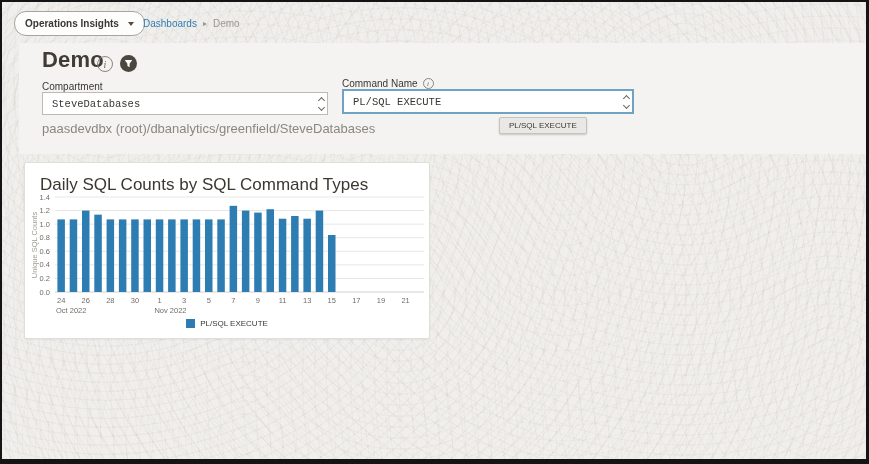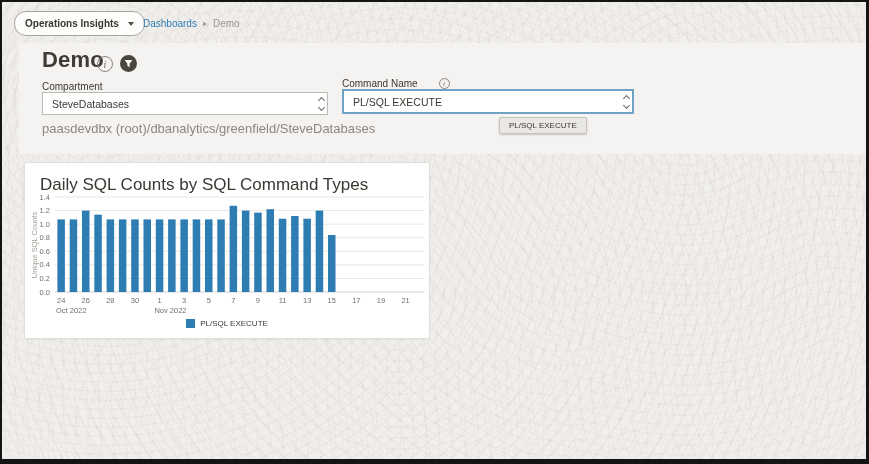--- a/index.html
+++ b/index.html
@@ -44,31 +44,31 @@
     color:#6b675f; font-family:"Liberation Serif", serif; font-style:italic;
     font-size:10px; background:transparent; }
   .title-info{ position:absolute; left:78px; top:13px; cursor:pointer; }
   .icon-filter{ position:absolute; left:101px; top:12px; width:17px; height:17px;
     border-radius:50%; background:#4b473f; display:flex; align-items:center;
     justify-content:center; cursor:pointer; }
   .field-label{ position:absolute; font-size:10px; color:#3b3731; }
   .selectbox{
     position:absolute; height:23px; background:#fff; border:1px solid #bdbab4;
     display:flex; align-items:center; justify-content:space-between;
-    padding:0 3px 0 9px; font-size:10.5px; color:#3b3731; cursor:pointer;
+    padding:0 3px 0 9px; font-size:10.5px; color:#3b3731; cursor:pointer;font-family:Liberation Mono, monospace;
   }
   .selectbox.focused{ border:2px solid #6ea3c4; height:25px; }
   .stepper{ display:flex; flex-direction:column; gap:2px; align-items:center; }
   .chev{ width:5px; height:5px; border-style:solid; border-color:#6b675f;
     border-width:1.5px 1.5px 0 0; }
   .chev.up{ transform:rotate(-45deg); }
   .chev.down{ transform:rotate(135deg); }
   .helper-text{ position:absolute; left:23px; top:78px; font-size:13px; color:#8b8780; }
   .cmd-label-row{ position:absolute; left:323px; top:35px; display:flex;
-    align-items:center; gap:21px; }
+    align-items:center; gap:5px; }
   .icon-info.small{ width:11px; height:11px; font-size:7px; }
   .tooltip{
     position:absolute; left:480px; top:74px; padding:3px 9px;
     background:#e9e8e5; border:1px solid #c6c3be; border-radius:2px;
     box-shadow:0 1px 2px rgba(0,0,0,0.18); font-size:8px; color:#3b3731;
     white-space:nowrap;
   }
 
   
   .card{

